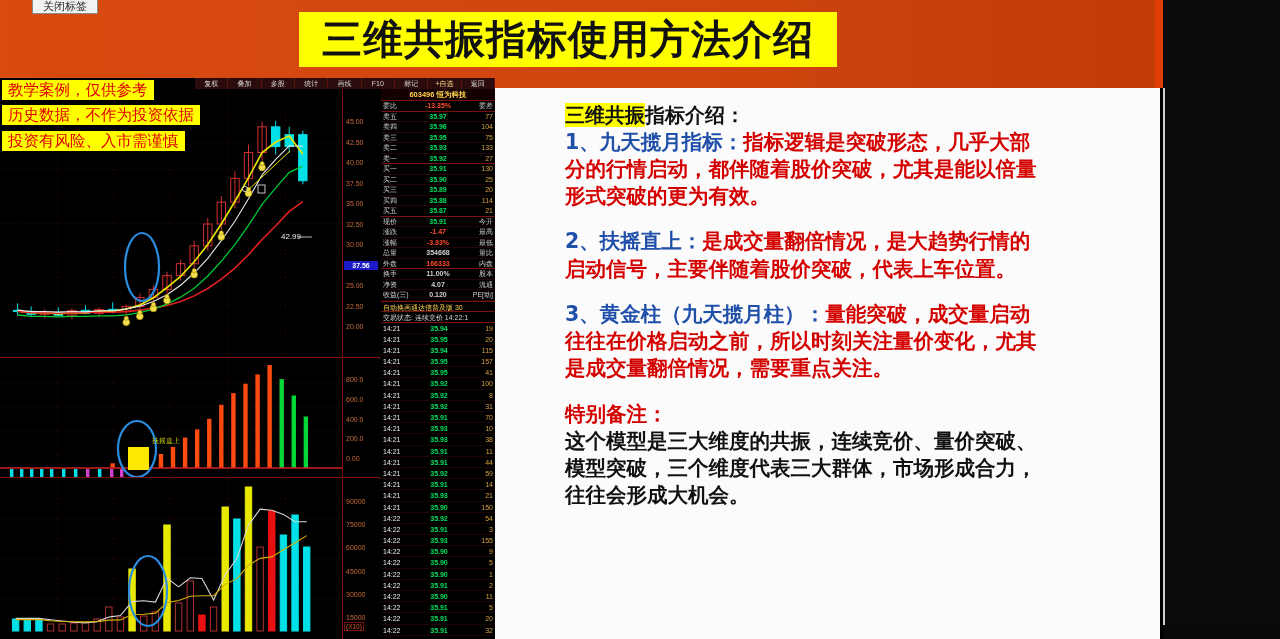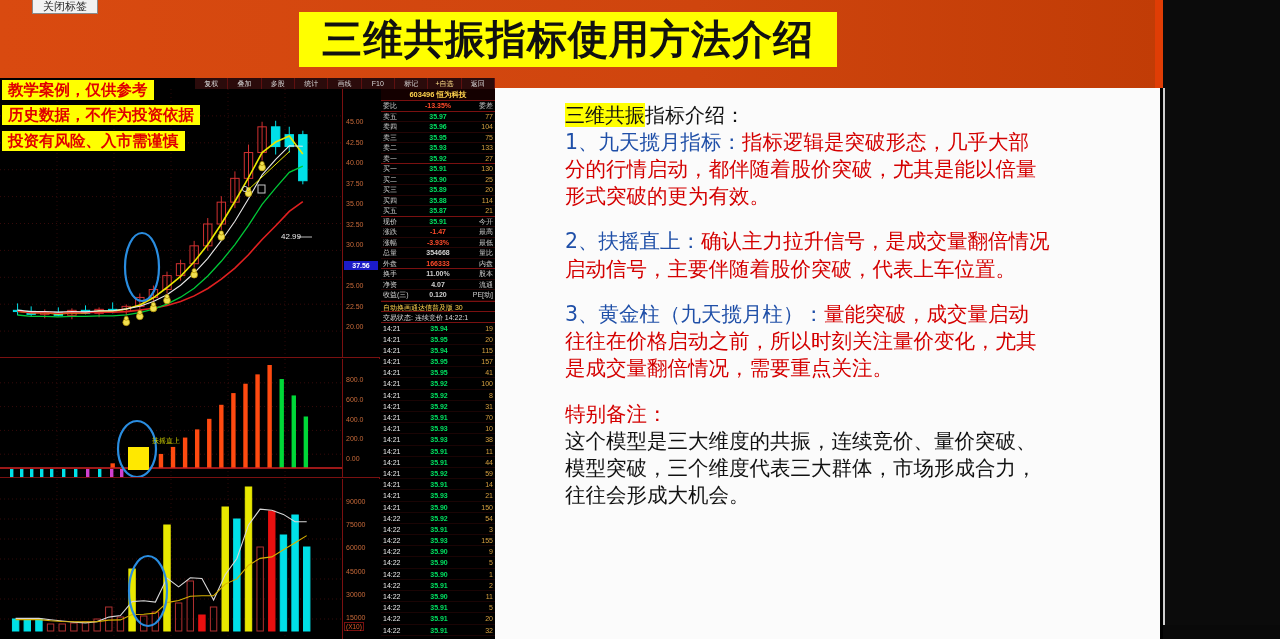--- a/index.html
+++ b/index.html
@@ -107,36 +107,36 @@
   }
   .tick-row { display:flex; height:11.2px; line-height:11.2px;
               padding:0 2px; border-bottom:1px solid #1a0404; }
   .tick-row .t { width:28px; color:#e8e8e8; }
   .tick-row .p { flex:1; text-align:center; color:#00e060; font-weight:bold; }
   .tick-row .vv{ width:26px; text-align:right; color:#d6a040; }
 
   
   .disc {
     position:absolute; z-index:20; background:#ffff00;
-    color:#e00000; font-weight:bold; font-size:15.5px;
+    color:#e00000; font-weight:normal; font-size:15.5px;
     padding:1px 6px; white-space:nowrap; line-height:1.18;
     font-family:"DejaVu Sans","Liberation Sans",sans-serif;
   }
   .disc1 { left:2px;  top:80px;  }
   .disc2 { left:2px;  top:105px; }
   .disc3 { left:2px;  top:131px; }
 
   
   .textpanel {
     position:absolute; left:495px; top:88px; width:665px; height:551px;
     background:#fbfbfb; z-index:8; padding:14px 18px 0 70px;
     overflow:hidden;
   }
   .tp-line {
-    font-size:20.5px; line-height:1.33; font-weight:normal;
+    font-size:20.5px; line-height:1.33; font-weight:bold;
     font-family:"DejaVu Sans","Liberation Sans",sans-serif;
     color:#d40000; white-space:nowrap;
   }
   .tp-h   { color:#111; font-size:20px; }
   .tp-h .hl { background:#ffff00; }
   .tp-blue{ color:#1f4fa8;margin-top:29px; }
   .tp-blk { color:#111; }
   .tp-gap { height:18px; }
 
   
@@ -687,21 +687,21 @@
     </div>
     <div class="tp-line">
       <span class="tp-blue">1、九天揽月指标：</span><span>指标逻辑是突破形态，几乎大部</span>
     </div>
     <div class="tp-line">分的行情启动，都伴随着股价突破，尤其是能以倍量</div>
     <div class="tp-line">形式突破的更为有效。</div>
 
     <div class="tp-gap"></div>
 
     <div class="tp-line">
-      <span class="tp-blue">2、扶摇直上：</span><span>确认主力拉升信号，是成交量翻倍情况</span>
+      <span class="tp-blue">2、扶摇直上：</span><span>是成交量翻倍情况，是大趋势行情的</span>
     </div>
     <div class="tp-line">启动信号，主要伴随着股价突破，代表上车位置。</div>
 
     <div class="tp-gap"></div>
 
     <div class="tp-line">
       <span class="tp-blue">3、黄金柱（九天揽月柱）：</span><span>量能突破，成交量启动</span>
     </div>
     <div class="tp-line">往往在价格启动之前，所以时刻关注量价变化，尤其</div>
     <div class="tp-line">是成交量翻倍情况，需要重点关注。</div>

